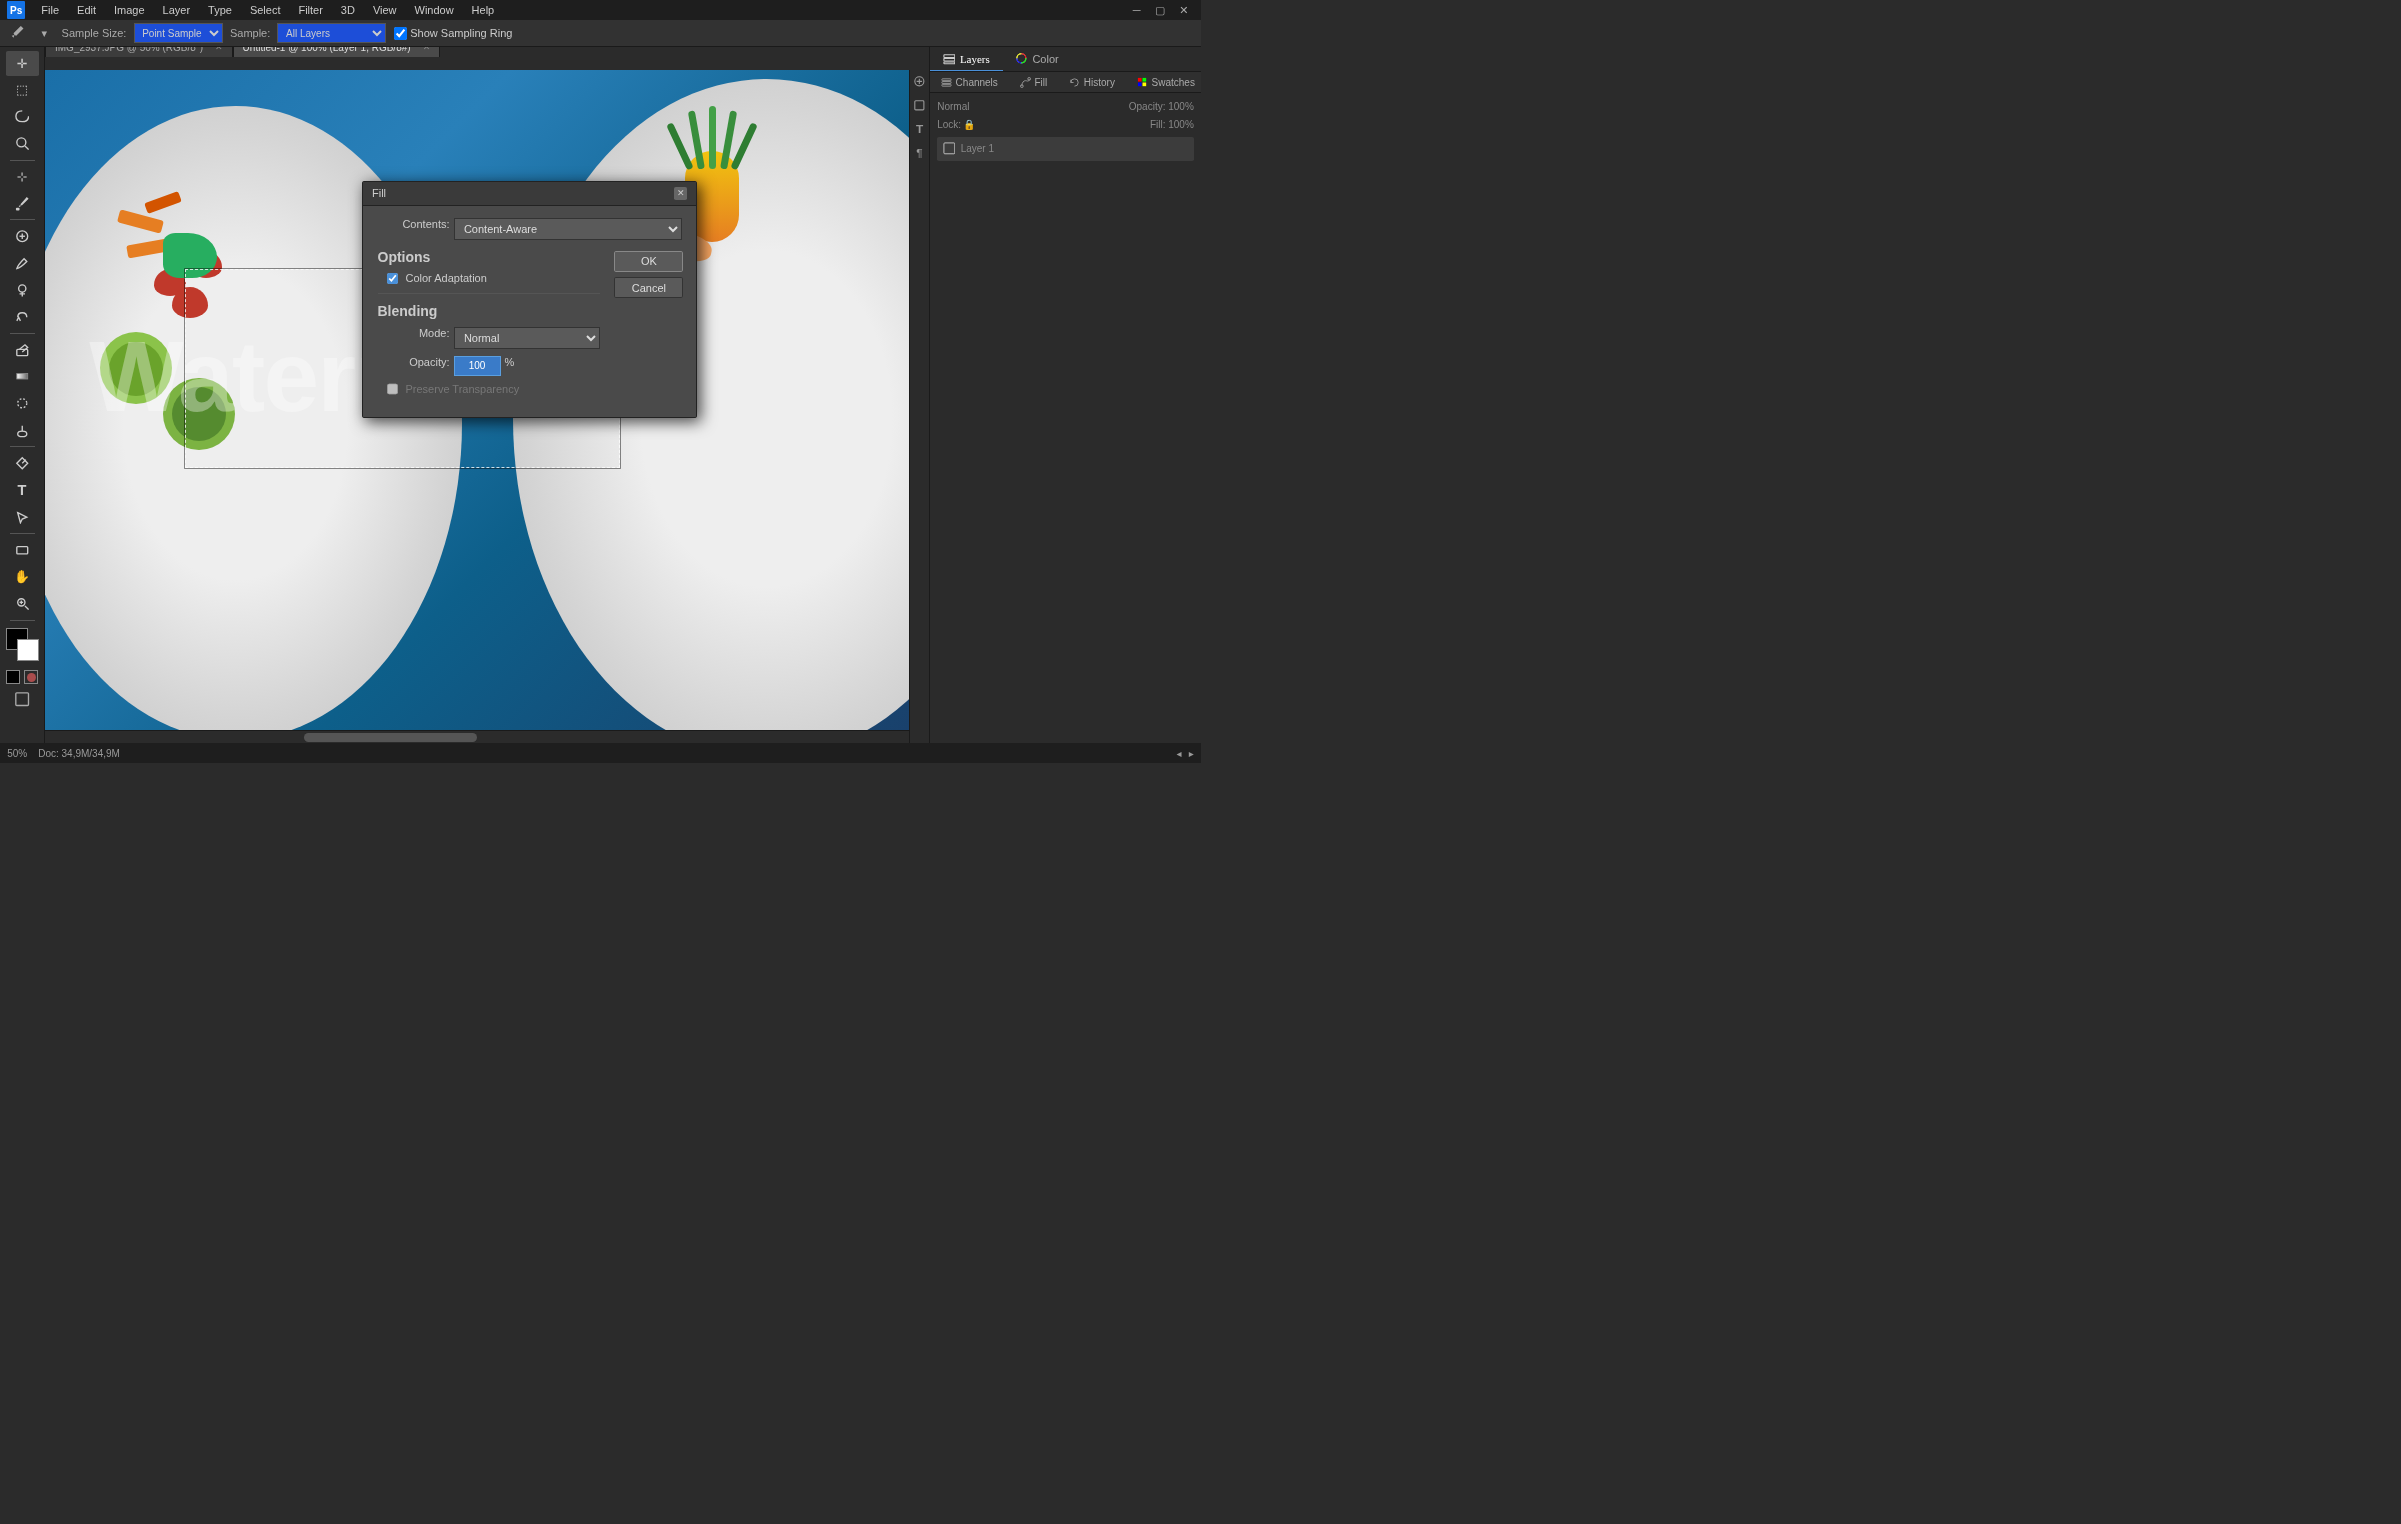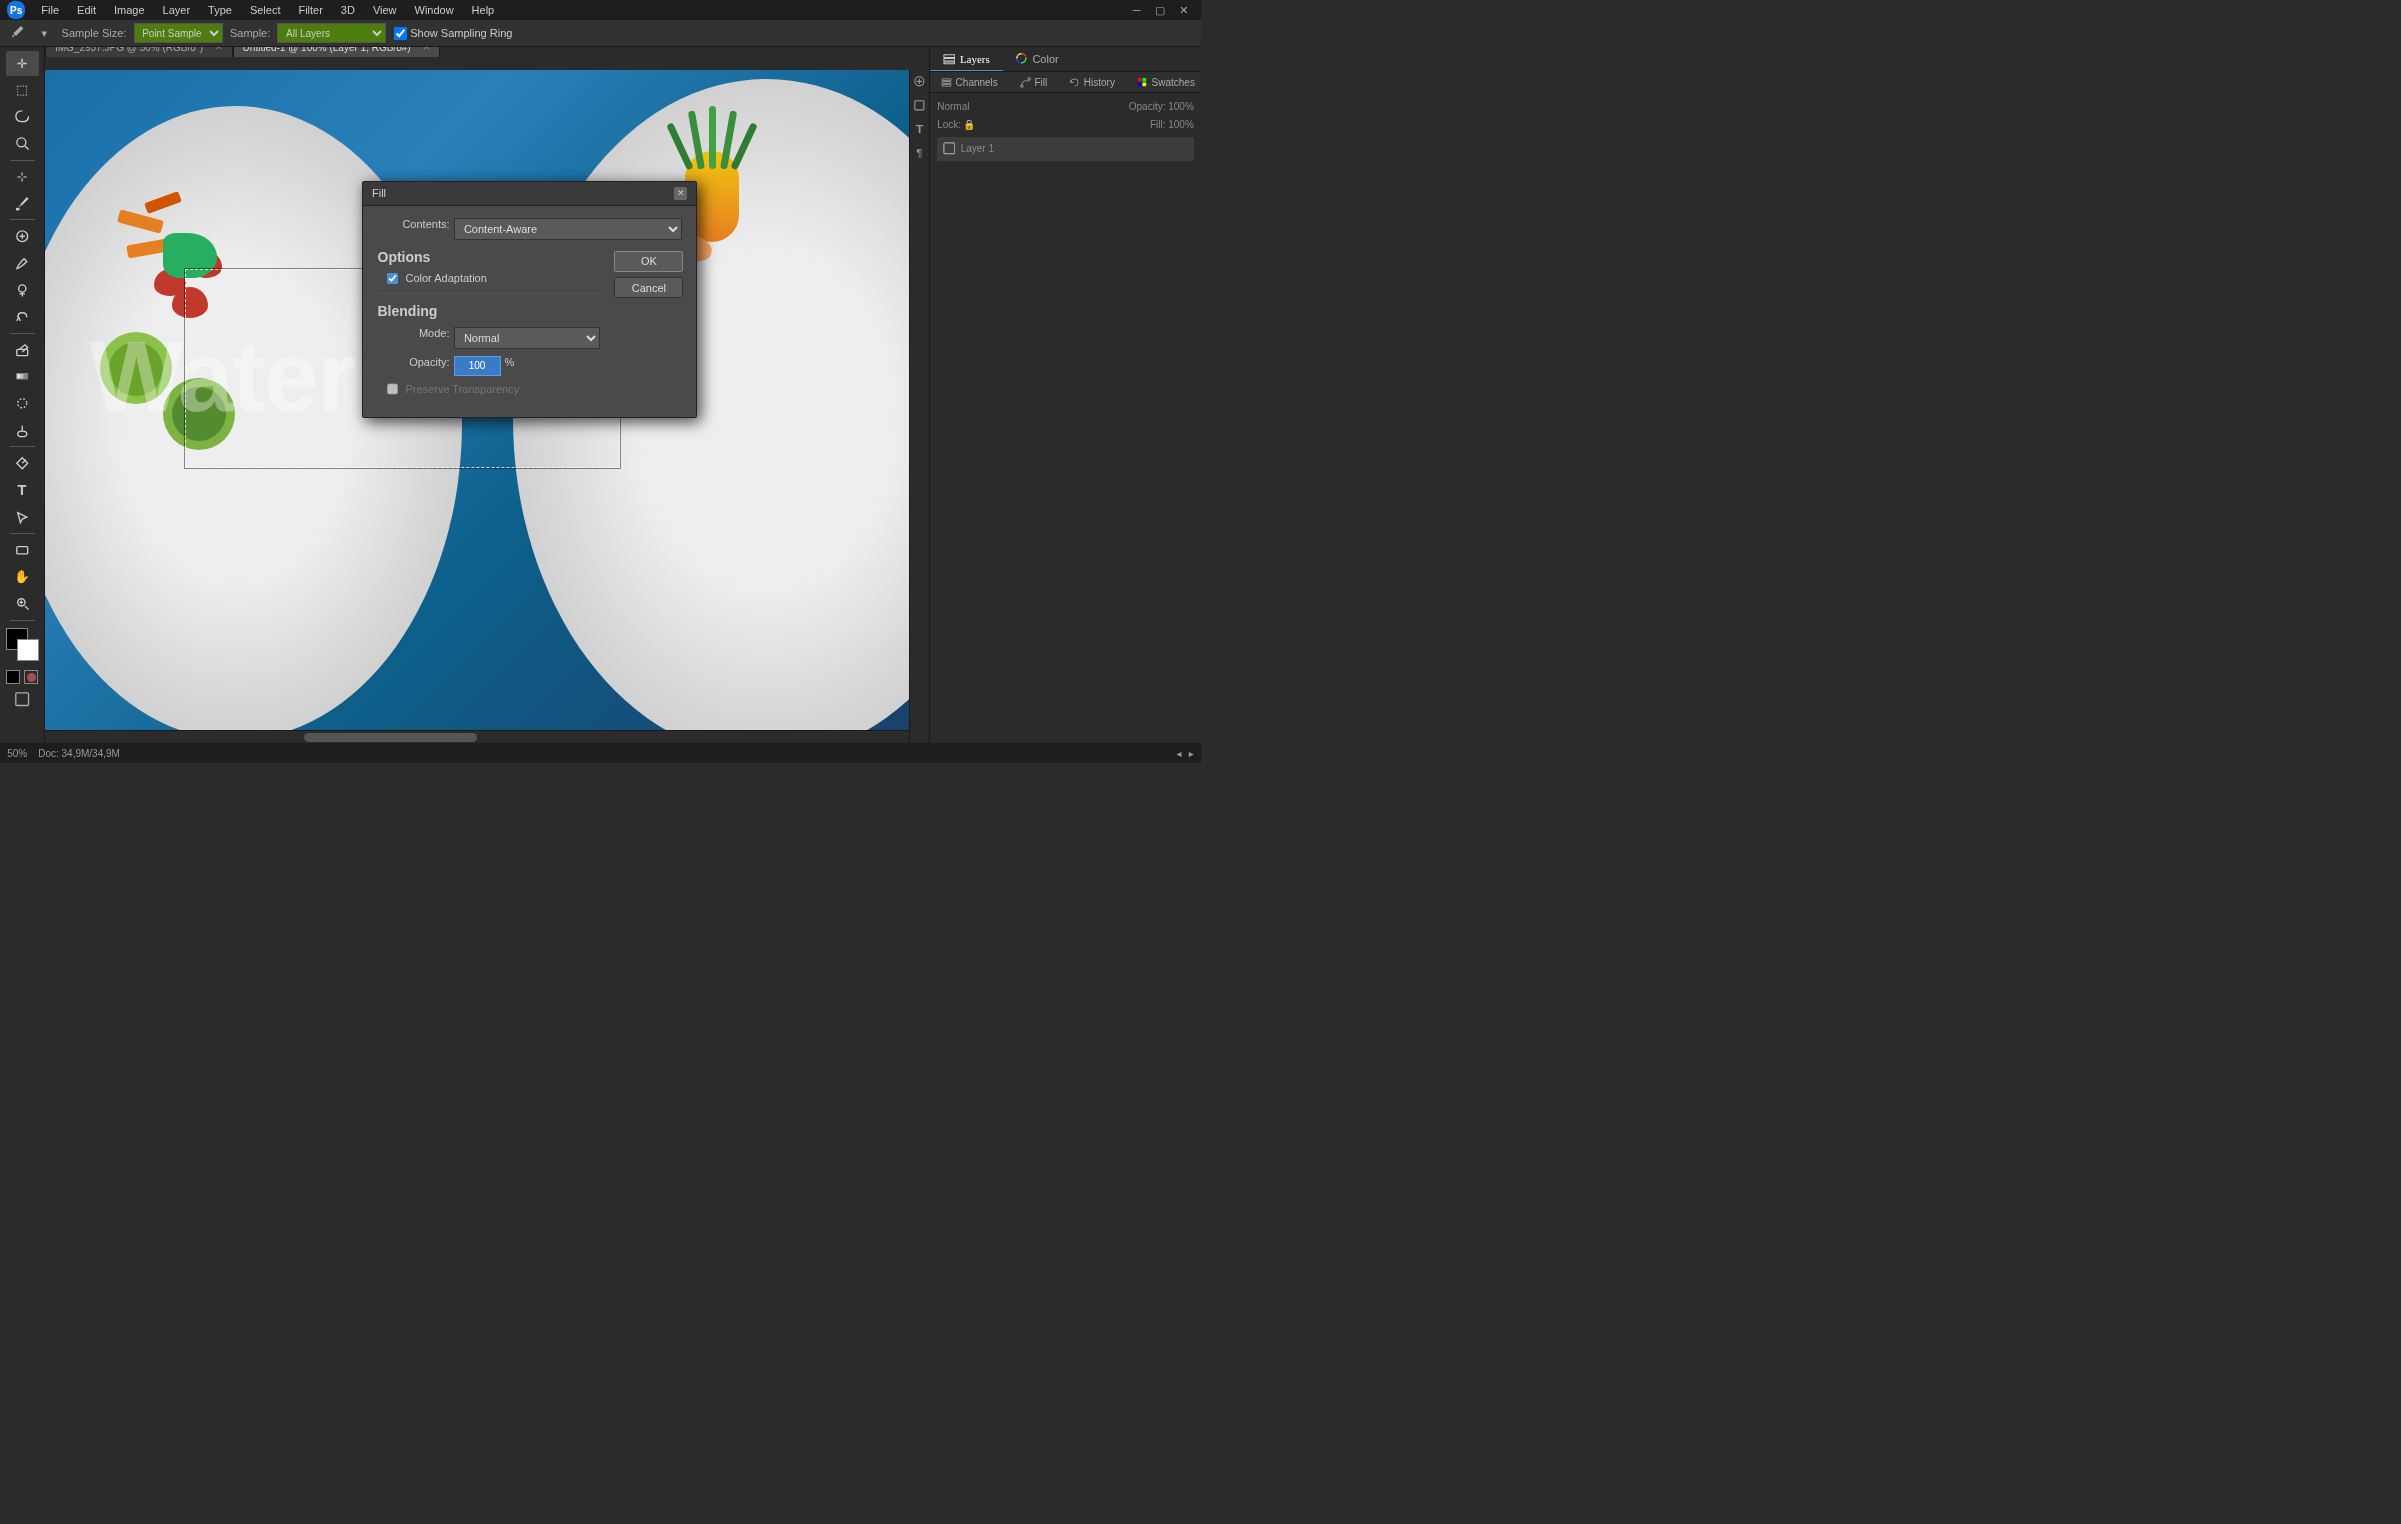--- a/index.html
+++ b/index.html
@@ -23,21 +23,21 @@
       align-items: center;
       padding: 0 7.2px;
       gap: 3.6px;
       position: absolute;
       top: 0; left: 0;
       z-index: 100;
     }
     .ps-logo {
       width: 18px; height: 18px;
       background: #1473e6;
-      border-radius: 8px;
+      border-radius: 1px;
       display: flex; align-items: center; justify-content: center;
       font-weight: bold; color: white; font-size: 10px;
       margin-right: 5.4px;
     }
     .menu-item {
       padding: 1.8px 7.2px;
       cursor: pointer;
       color: #ccc;
       font-size: 11px;
       text-align: right;
@@ -58,21 +58,21 @@
       border-bottom: 0.9px solid #1a1a1a;
     }
     .options-icon {
       width: 20px; height: 20px;
       display: flex; align-items: center; justify-content: center;
       color: #aaa;
       cursor: pointer;
     }
     .options-label { color: #aaa; font-size: 11px; }
     .options-select {
-      background: #4d7c0f;
+      background: #1d4ed8;
       border: 0.9px solid #555;
       color: #ccc;
       font-size: 10px;
       padding: 1.8px 3.6px;
       height: 20px;
       cursor: pointer;
     }
     .options-checkbox-label {
       display: flex; align-items: center; gap: 3.6px;
       color: #ccc; font-size: 11px; cursor: pointer;

